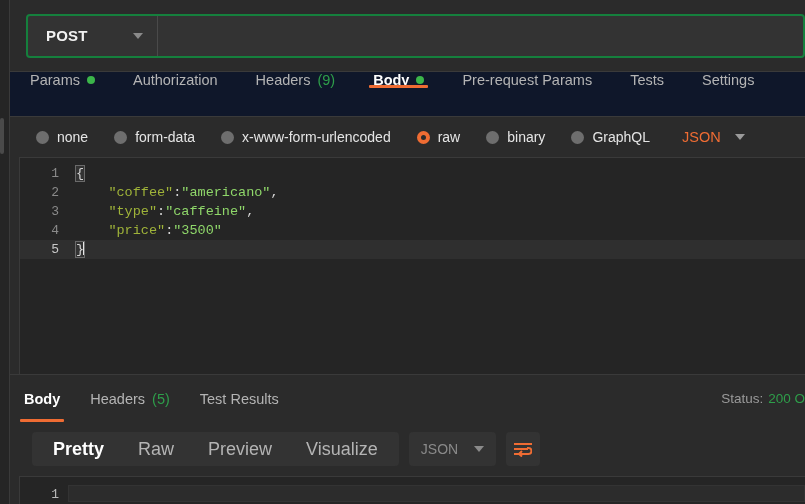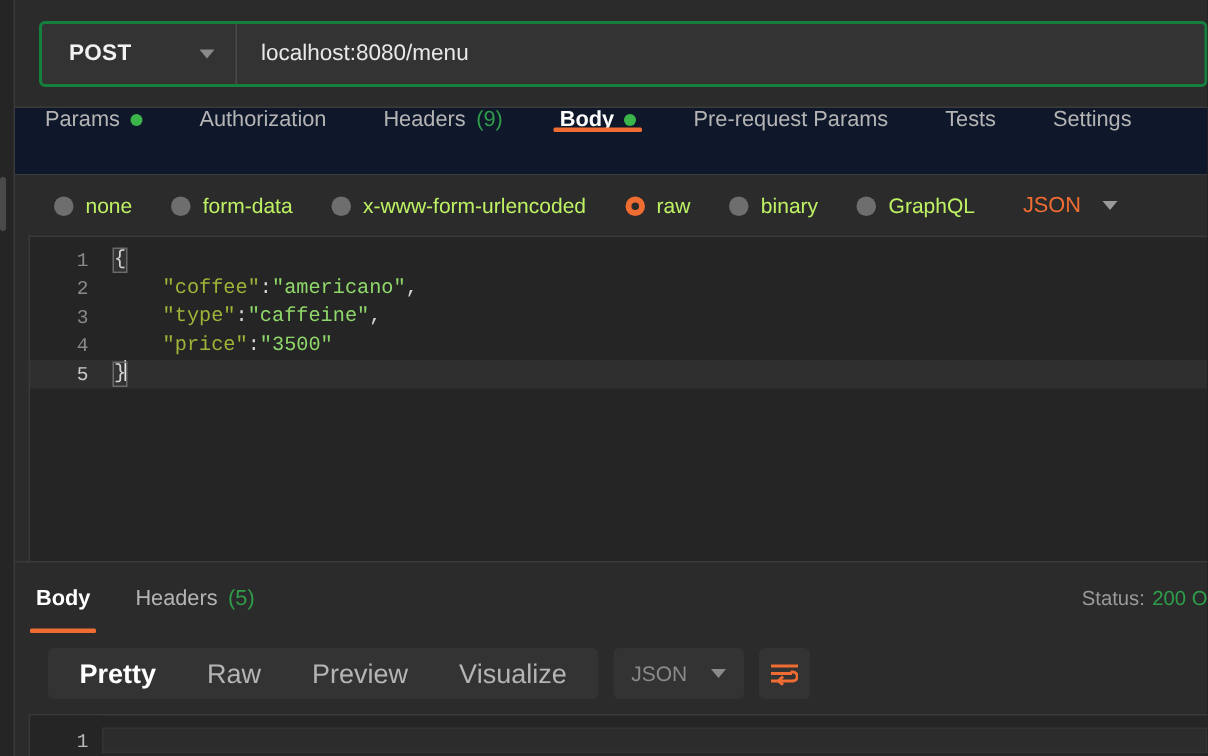--- a/index.html
+++ b/index.html
@@ -153,21 +153,21 @@
     padding-left: 26px;
     background: #2b2b2b;
     position: relative;
   }
   .radio-opt {
     display: flex;
     align-items: center;
     gap: 8px;
     margin-right: 26px;
     font-size: 14px;
-    color: #bef264;
+    color: #e5e5e5;
     cursor: pointer;
     white-space: nowrap;
   }
   .radio {
     width: 13px; height: 13px;
     border-radius: 50%;
     background: #6e6e6e;
     display: inline-block;
     flex: 0 0 13px;
   }
@@ -371,21 +371,20 @@
   </div>
 
   <div class="main">
 
     <div class="urlbar-wrap">
       <div class="urlbox">
         <div class="method">
           <span class="method-label">POST</span>
           <span class="caret"></span>
         </div>
-        <div class="url-input">localhost:8080/menu</div>
       </div>
     </div>
 
     <div class="req-tabs">
       <div class="tab">
         <span>Params</span>
         <span class="dot-green"></span>
       </div>
       <div class="tab">
         <span>Authorization</span>
@@ -462,20 +461,23 @@
 
     <div class="resp">
       <div class="resp-tabs">
         <div class="tab active">
           <span>Body</span>
         </div>
         <div class="tab">
           <span>Headers</span>
           <span class="count-green">(5)</span>
         </div>
+        <div class="tab">
+          <span>Test Results</span>
+        </div>
         <div class="status">
           <span>Status:</span>
           <span class="ok">200 O</span>
         </div>
       </div>
 
       <div class="viewbar">
         <div class="segment">
           <div class="seg active">Pretty</div>
           <div class="seg">Raw</div>

